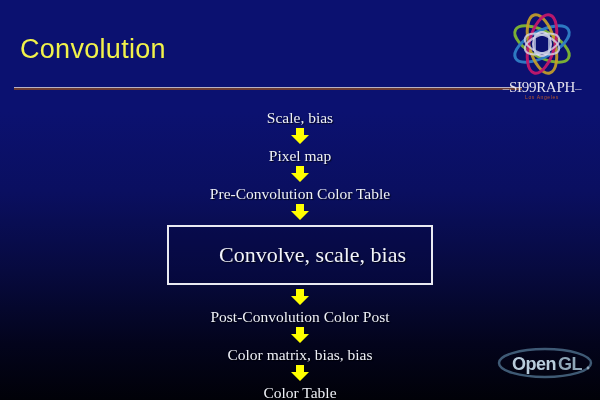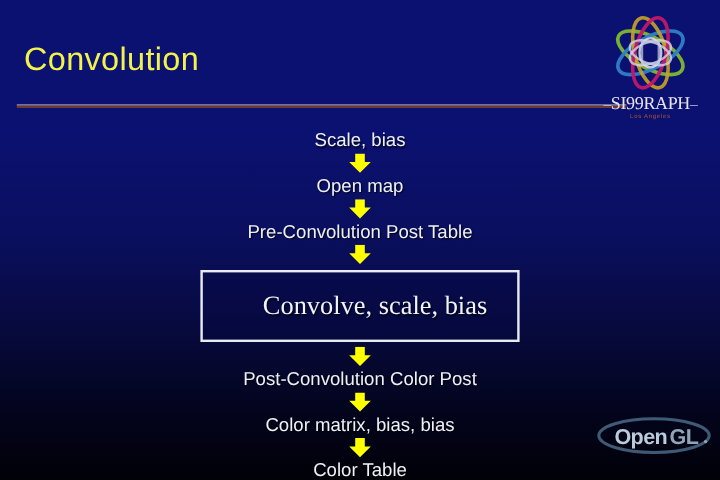--- a/index.html
+++ b/index.html
@@ -58,21 +58,21 @@
     position: absolute;
     left: 0;
     top: 108px;
     width: 600px;
     display: flex;
     flex-direction: column;
     align-items: center;
   }
   .flow-text {
     color: #eef0f7;
-    font-family: Liberation Sans, sans-serif;
+    font-family: Liberation Serif, serif;
     font-size: 15.5px;
     line-height: 19px;
     text-shadow: 1px 1px 1px rgba(0,0,0,0.75);
     white-space: nowrap;
     text-align: right;
   }
   .arrow {
     width: 20px;
     height: 17px;
     margin: 1px 0 1px 0;
@@ -187,29 +187,29 @@
   <div id="flow">
 
     <div class="flow-text">Scale, bias</div>
 
     <div class="arrow">
       <svg width="20" height="17" viewBox="0 0 20 17" xmlns="http://www.w3.org/2000/svg">
         <polygon points="6,0 14,0 14,7 19,7 10,16 1,7 6,7" fill="#ffff00"></polygon>
       </svg>
     </div>
 
-    <div class="flow-text">Open map</div>
-
-    <div class="arrow">
-      <svg width="20" height="17" viewBox="0 0 20 17" xmlns="http://www.w3.org/2000/svg">
-        <polygon points="6,0 14,0 14,7 19,7 10,16 1,7 6,7" fill="#ffff00"></polygon>
-      </svg>
-    </div>
-
-    <div class="flow-text">Pre-Convolution Post Table</div>
+    <div class="flow-text">Pixel map</div>
+
+    <div class="arrow">
+      <svg width="20" height="17" viewBox="0 0 20 17" xmlns="http://www.w3.org/2000/svg">
+        <polygon points="6,0 14,0 14,7 19,7 10,16 1,7 6,7" fill="#ffff00"></polygon>
+      </svg>
+    </div>
+
+    <div class="flow-text">Pre-Convolution Color Table</div>
 
     <div class="arrow">
       <svg width="20" height="17" viewBox="0 0 20 17" xmlns="http://www.w3.org/2000/svg">
         <polygon points="6,0 14,0 14,7 19,7 10,16 1,7 6,7" fill="#ffff00"></polygon>
       </svg>
     </div>
 
     <div id="convolve-box">
       <span class="box-text">Convolve, scale, bias</span>
     </div>

